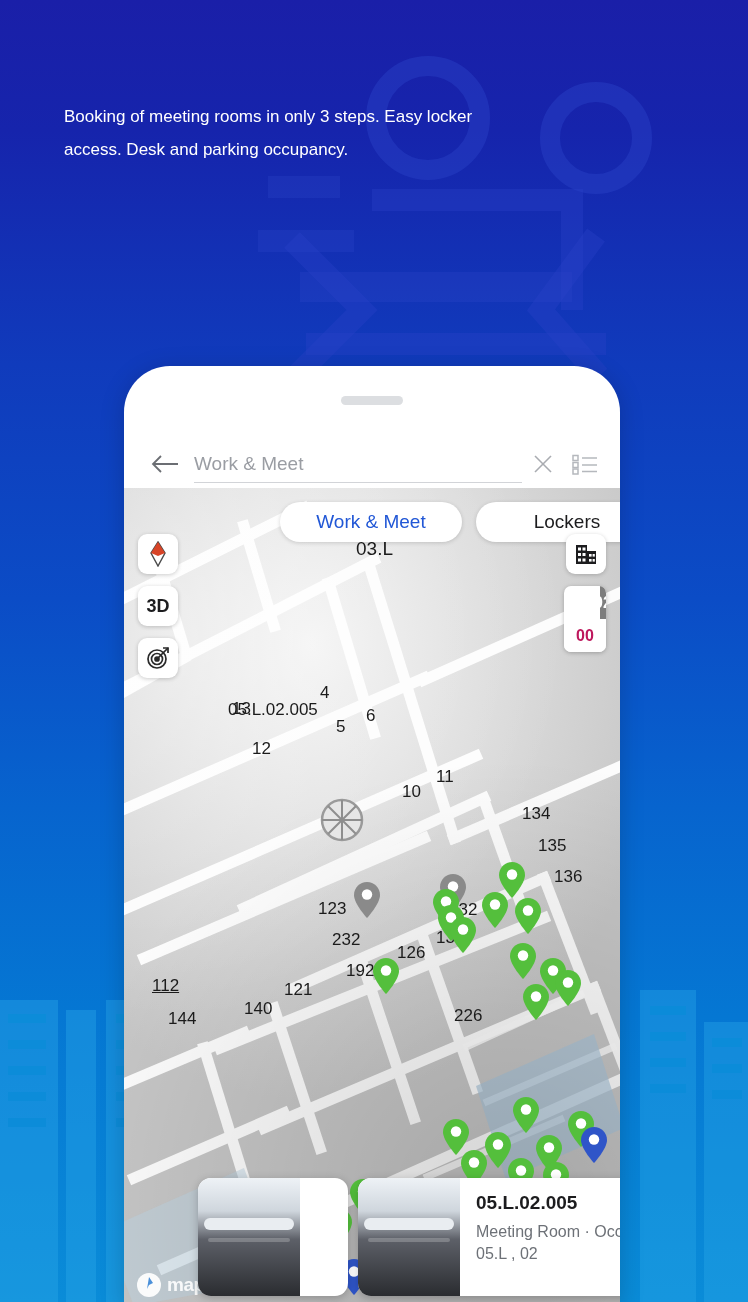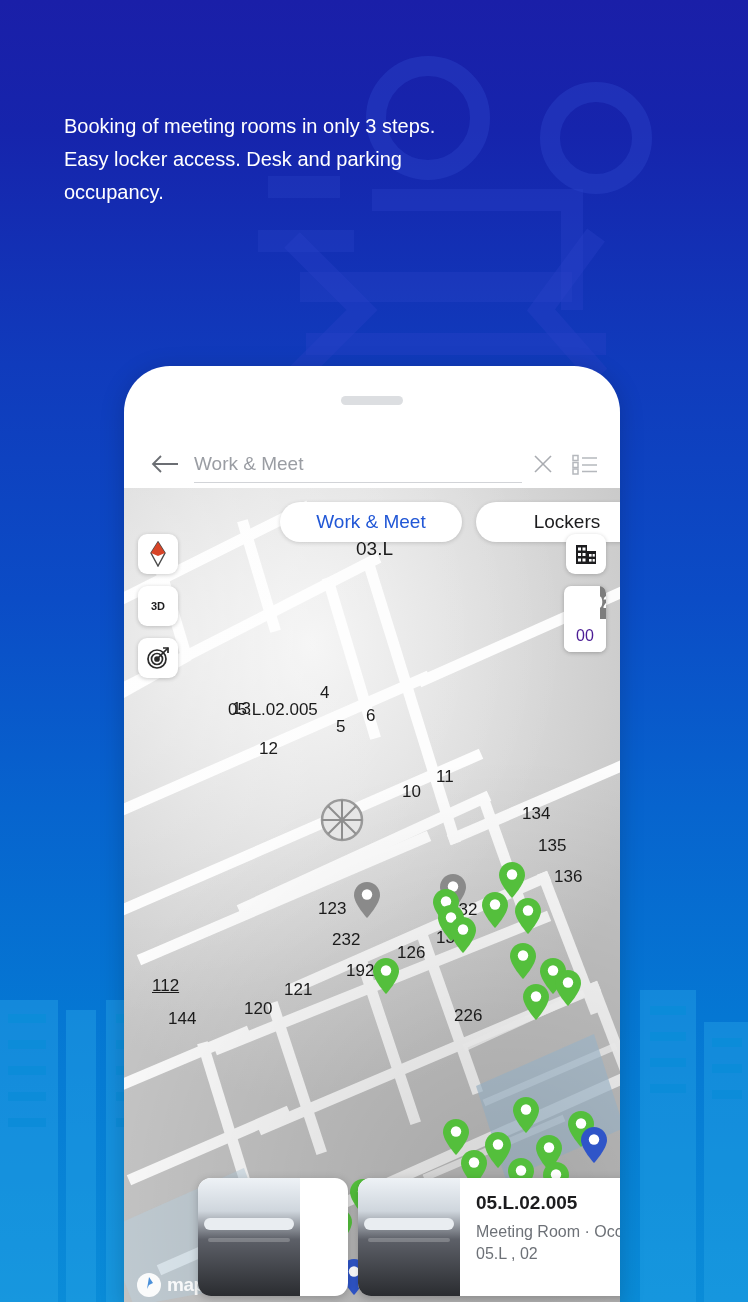--- a/index.html
+++ b/index.html
@@ -44,22 +44,22 @@
     z-index: 3;
   }
   .hero-title {
     font-size: 72px;
     line-height: 1.0;
     font-weight: bold;
     color: #ffffff;
     letter-spacing: -1.5px;
   }
   .hero-sub {
-    margin-top: 32px;
-    font-size: 20px;
+    margin-top: 22px;
+    font-size: 17px;
     line-height: 33px;
     color: #ffffff;
     font-weight: normal;
     max-width: 420px;
   }
 
   
   .phone {
     position: absolute;
     left: 124px;
@@ -195,21 +195,21 @@
     flex-direction: column;
     gap: 12px;
     z-index: 40;
   }
   .ctrl-btn {
     width: 40px; height: 40px;
     background: #fff;
     border-radius: 9px;
     display: flex; align-items: center; justify-content: center;
     box-shadow: 0 1px 4px rgba(0,0,0,0.2);
-    font-size: 11px; font-weight: bold; color: #1c1c1e;
+    font-size: 18px; font-weight: bold; color: #1c1c1e;
   }
 
   
   .ctrl-right {
     position: absolute;
     right: 14px; top: 46px;
     display: flex;
     flex-direction: column;
     align-items: flex-end;
     gap: 12px;
@@ -219,22 +219,23 @@
     width: 42px;
     border-radius: 7px;
     overflow: hidden;
     box-shadow: 0 1px 4px rgba(0,0,0,0.25);
     background: #fff;
   }
   .floor-item {
     height: 33px;
     display: flex; align-items: center; justify-content: center;
     font-size: 16px;
-    color: #4c1d95;
+    color: #be185d;
     background: #ffffff;
+    font-weight: bold;
   }
   .floor-item.selected {
     background: #7d7d7d;
     color: #ffffff;
     font-weight: bold;
     margin-left: 36px;
   }
 
   
   .room-label {
@@ -691,25 +692,25 @@
               </svg>
             </div>
           </div>
 
         <div id="pin-labels">
             <div class="pin-label" style="left: 196px; top: 195px;">4</div>
             <div class="pin-label" style="left: 212px; top: 229px;">5</div>
             <div class="pin-label" style="left: 242px; top: 218px;">6</div>
             <div class="pin-label" style="left: 278px; top: 294px;">10</div>
             <div class="pin-label" style="left: 312px; top: 279px;">11</div>
-            <div class="pin-label" style="left: 135px; top: 251px;">12</div>
+            <div class="pin-label" style="left: 128px; top: 251px;">12</div>
             <div class="pin-label" style="left: 108px; top: 211px;">13</div>
             <div class="pin-label" style="left: 28px; top: 488px; text-decoration: underline;">112</div>
             <div class="pin-label" style="left: 44px; top: 521px;">144</div>
-            <div class="pin-label" style="left: 120px; top: 511px;">120</div>
+            <div class="pin-label" style="left: 120px; top: 511px;">140</div>
             <div class="pin-label" style="left: 160px; top: 492px;">121</div>
             <div class="pin-label" style="left: 194px; top: 411px;">123</div>
             <div class="pin-label" style="left: 208px; top: 442px;">232</div>
             <div class="pin-label" style="left: 222px; top: 473px;">192</div>
             <div class="pin-label" style="left: 273px; top: 455px;">126</div>
             <div class="pin-label" style="left: 292px; top: 440px; margin-left: 20px;">131</div>
             <div class="pin-label" style="left: 325px; top: 412px;">132</div>
             <div class="pin-label" style="left: 398px; top: 316px;">134</div>
             <div class="pin-label" style="left: 414px; top: 348px;">135</div>
             <div class="pin-label" style="left: 430px; top: 379px;">136</div>

